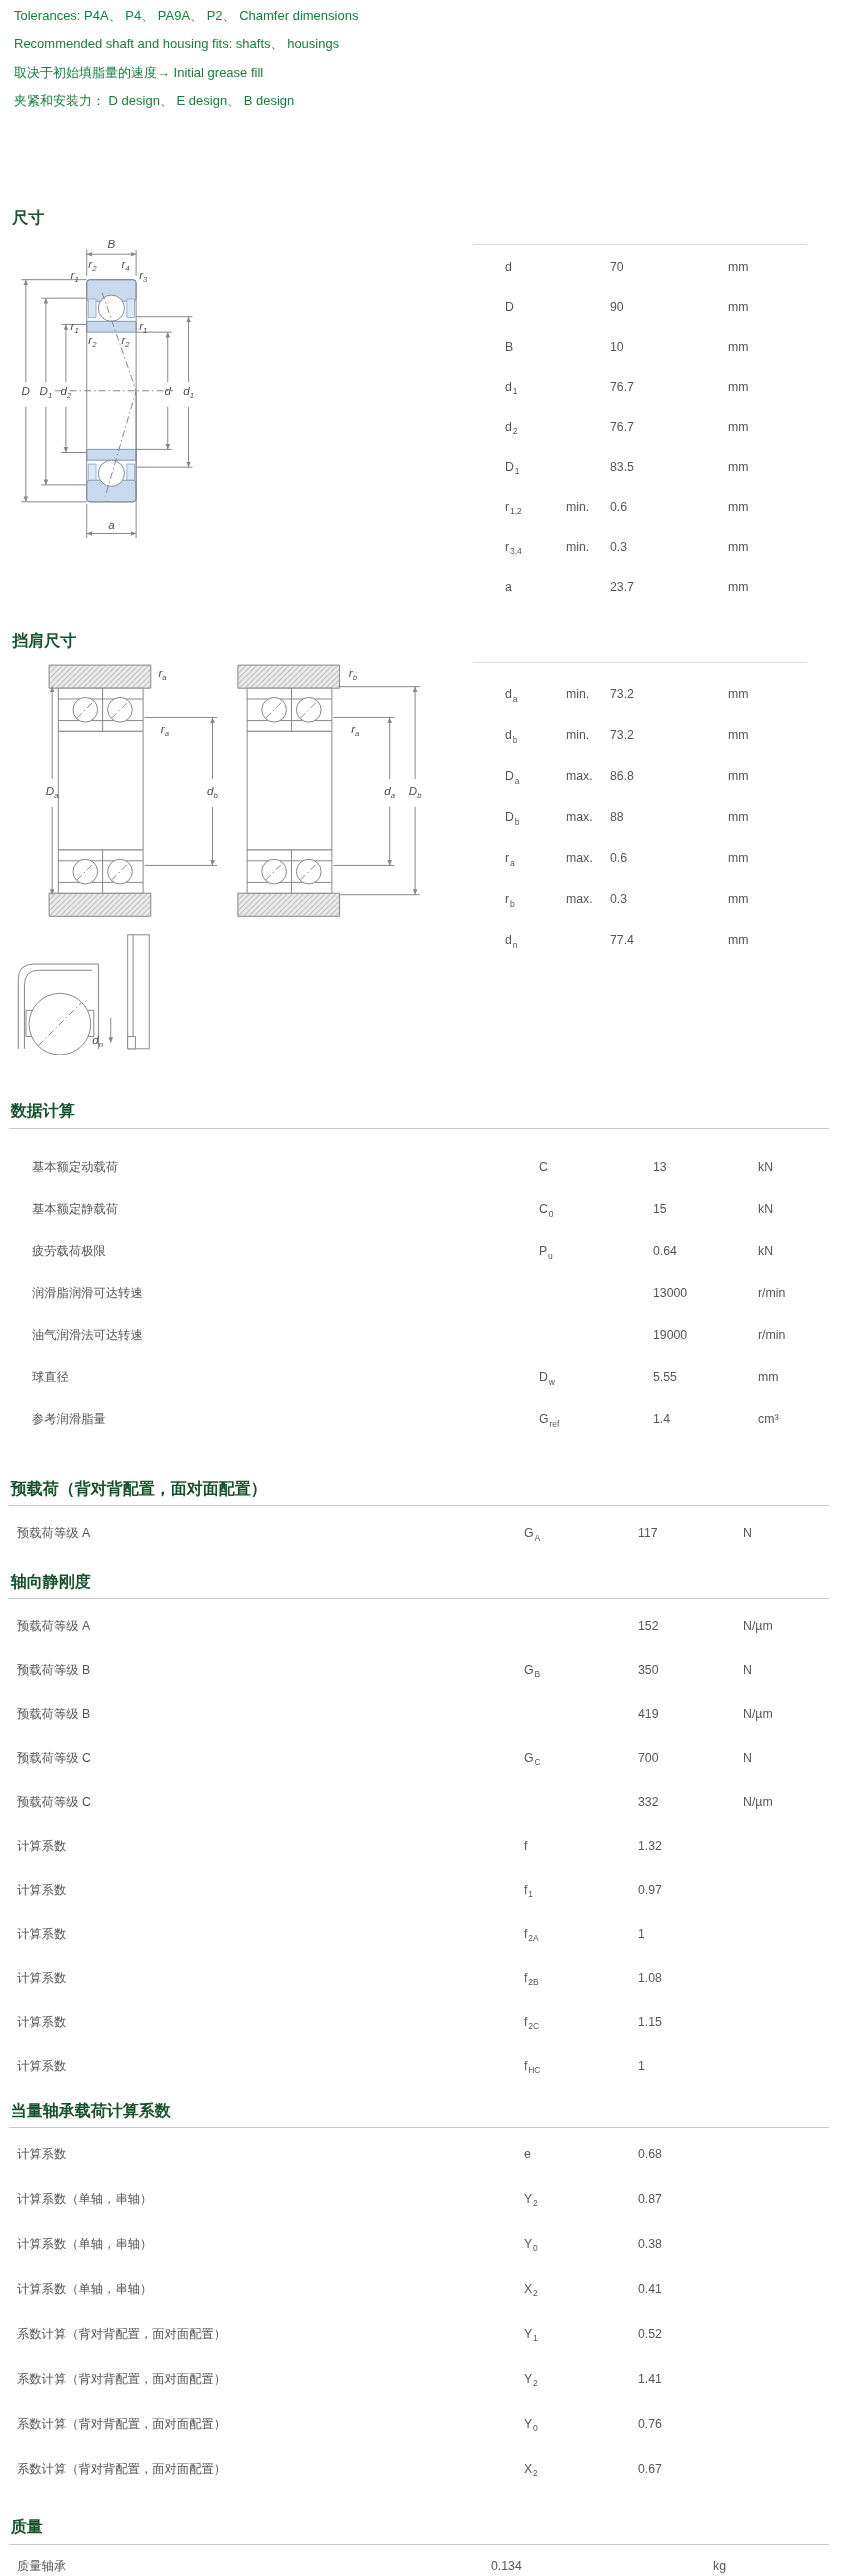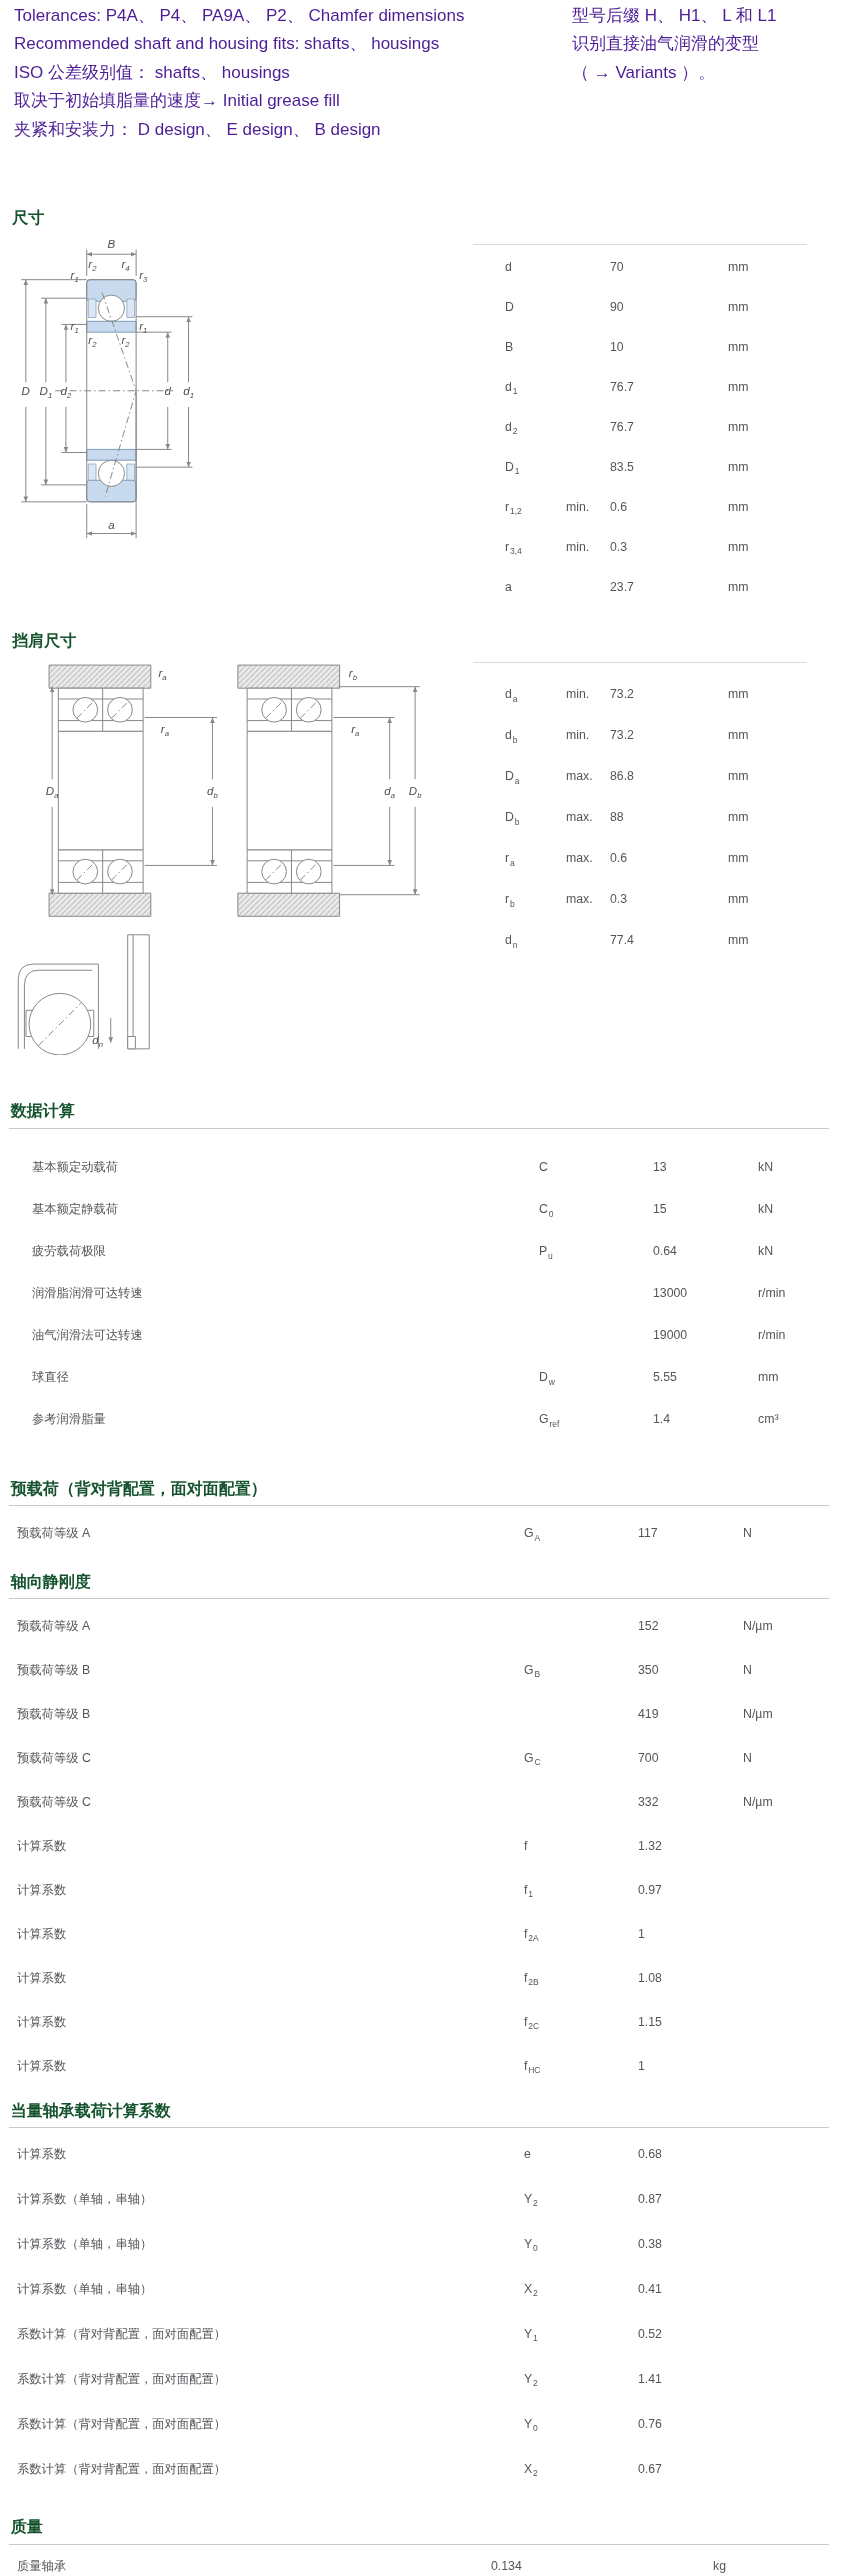--- a/index.html
+++ b/index.html
@@ -1,18 +1,18 @@
 <!DOCTYPE html>
 <html style="font-size:12.3px"><head>
 <meta charset="utf-8">
 <style>
   html,body{margin:0;padding:0;background:#fff;}
   .page{position:relative;width:848px;height:2576px;overflow:hidden;background:#fff;
         font-family:"Liberation Sans",sans-serif;color:#55565a;}
-  .toptext{position:absolute;font-size:17px;line-height:28.5px;color:#4c1d95;white-space:nowrap;}
+  .toptext{position:absolute;font-size:13px;line-height:28.5px;color:#15803d;white-space:nowrap;}
   .sec-title{position:absolute;font-weight:bold;font-size:16px;color:#14532d;white-space:nowrap;}
   .rule{position:absolute;height:0;border-top:0.8px solid #c9c9c9;}
   .dtable{position:absolute;}
   .tb{border-top:0.8px solid #dadada;}
   .trow{position:relative;}
   .rh515 .trow{height:40px}
   .rh537 .trow{height:41px}
   .rh54  .trow{height:42px}
   .rh57  .trow{height:44px}
   .rh58  .trow{height:45px}
@@ -37,28 +37,22 @@
   .dash{stroke-dasharray:7 3 1.5 3;}
 </style>
 </head>
 <body>
 
 <div class="page">
 
   <div class="toptext" style="left:14px;top:1.5px">
     <div>Tolerances: P4A、 P4、 PA9A、 P2、 Chamfer dimensions</div>
     <div>Recommended shaft and housing fits: shafts、 housings</div>
-    <div>ISO 公差级别值： shafts、 housings</div>
     <div>取决于初始填脂量的速度→ Initial grease fill</div>
     <div>夹紧和安装力： D design、 E design、 B design</div>
-  </div>
-  <div class="toptext" style="left:572px;top:1.5px">
-    <div>型号后缀 H、 H1、 L 和 L1</div>
-    <div>识别直接油气润滑的变型</div>
-    <div>（ → Variants ）。</div>
   </div>
 
   <div class="sec-title" style="left:12.3px;top:208px">尺寸</div>
 
   <svg class="diag" style="left:15.4px;top:231px" width="189" height="318" viewBox="0 0 245 412">
     <defs>
       <marker id="ar" viewBox="0 0 8 8" refX="7" refY="3" markerWidth="8" markerHeight="8" orient="auto-start-reverse" markerUnits="userSpaceOnUse">
         <path d="M0,0 L7,3 L0,6 z" fill="#888"></path>
       </marker>
       <pattern id="h" width="7" height="7" patternUnits="userSpaceOnUse">

